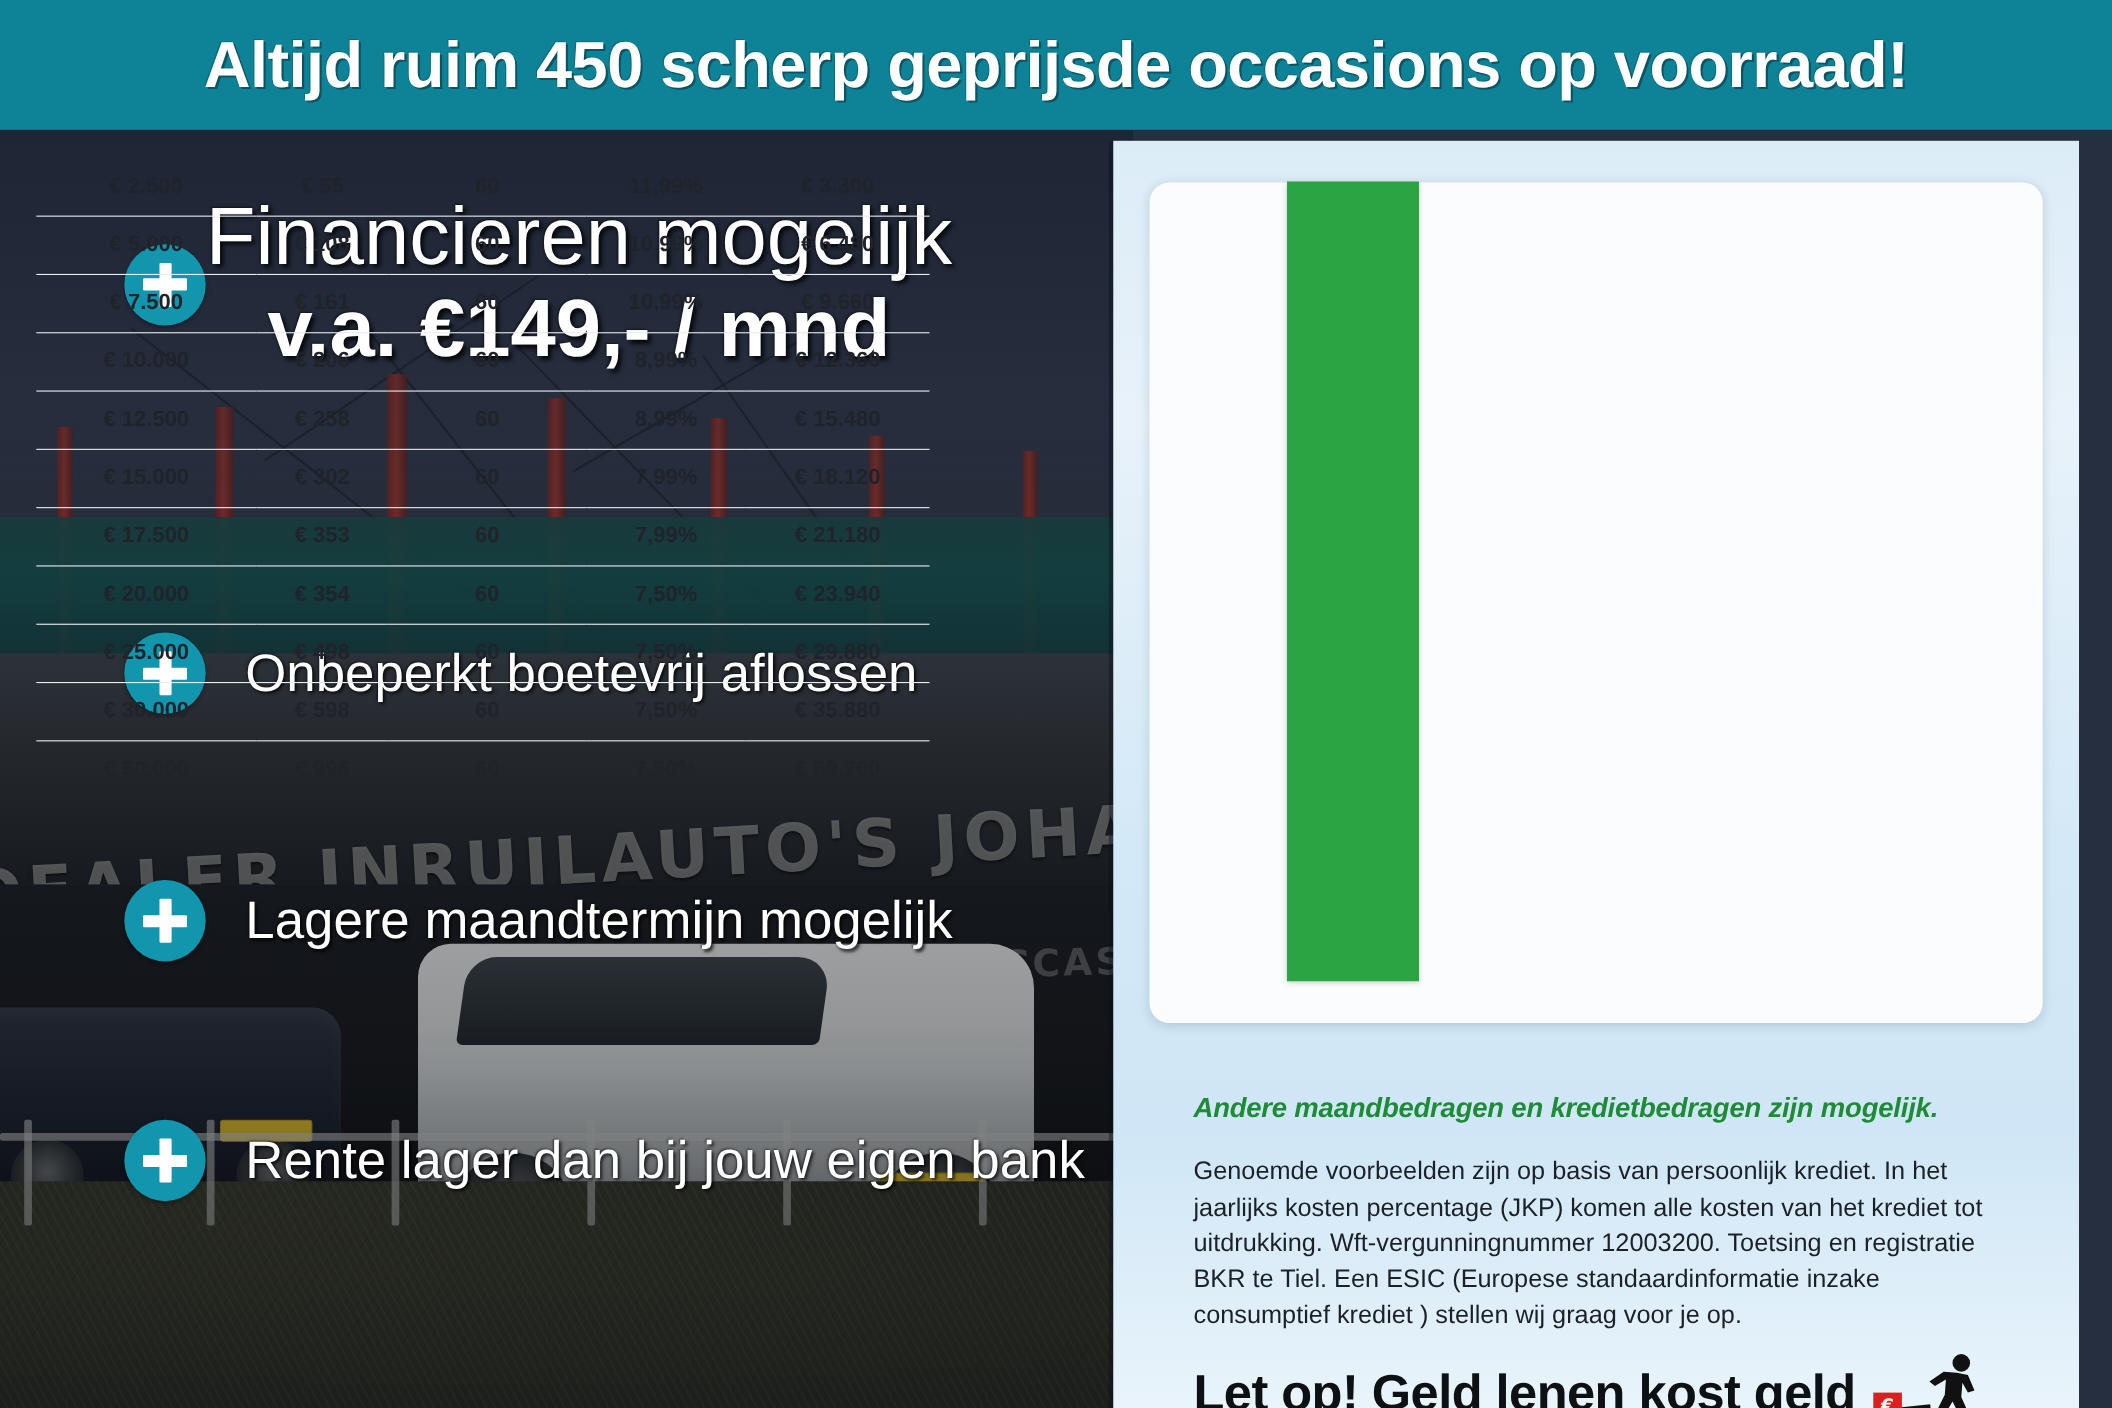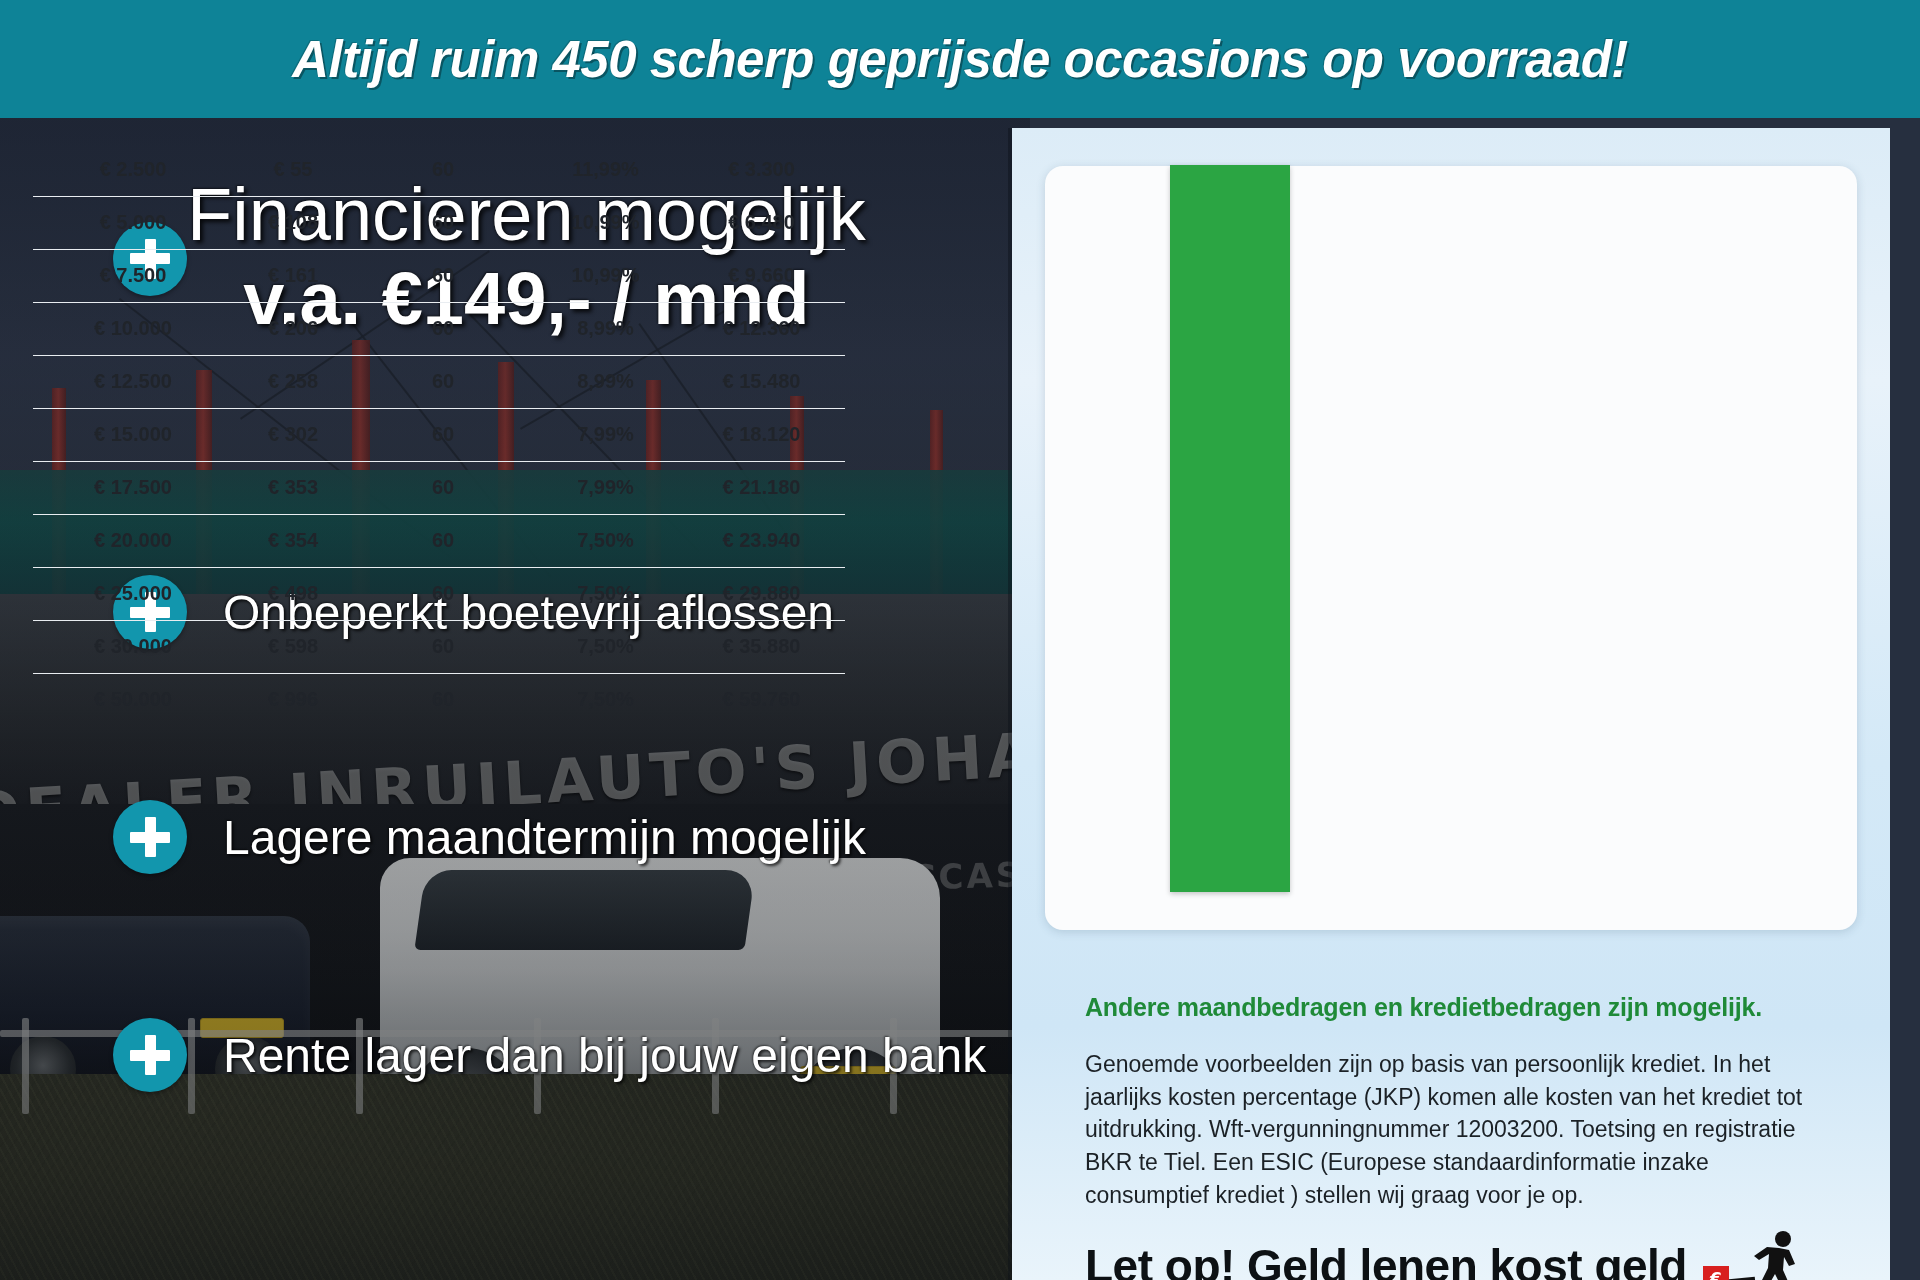--- a/index.html
+++ b/index.html
@@ -27,26 +27,25 @@
     width: 1920px;
     height: 118px;
     background: #0e8397;
     display: flex;
     align-items: center;
     justify-content: center;
     z-index: 40;
   }
   #banner-text {
     color: #ffffff;
-    font-size: 51px;
+    font-size: 59px;
     font-weight: bold;
     letter-spacing: -0.5px;
     white-space: nowrap;
     text-shadow: 2px 2px 0 rgba(0,0,0,0.35), -1px -1px 0 rgba(0,0,0,0.18);
-    font-style: italic;
   }
 
   
   #photo {
     position: absolute;
     left: 0; top: 118px;
     width: 1920px;
     height: 1162px;
     overflow: hidden;
     background: #262f3f;
@@ -291,20 +290,21 @@
     left: 73px; top: 865px;
     width: 770px;
     z-index: 35;
   }
   #disc-head {
     color: #1f8a38;
     font-size: 25px;
     font-weight: bold;
     margin-bottom: 26px;
     letter-spacing: -0.2px;
+    font-style: italic;
   }
   #disc-body {
     color: #1b2126;
     font-size: 23px;
     line-height: 1.42;
     width: 730px;
   }
   #letop-row {
     position: absolute;
     left: 73px; top: 1102px;

